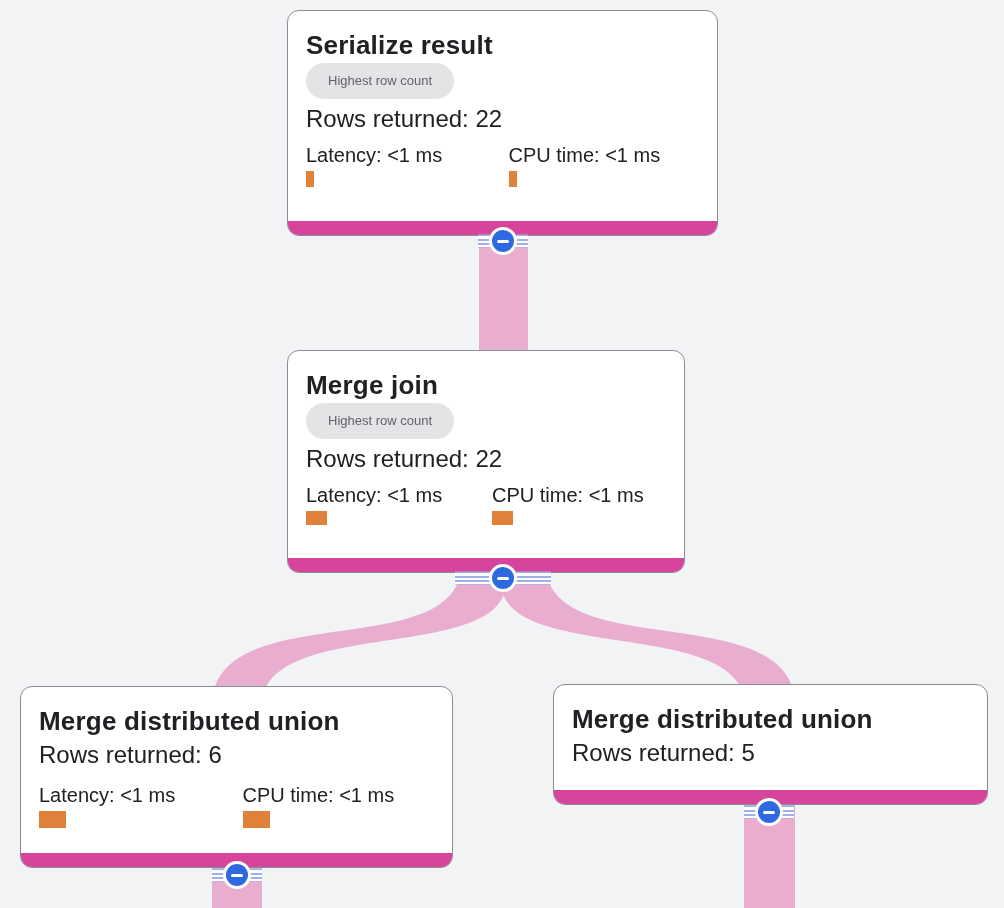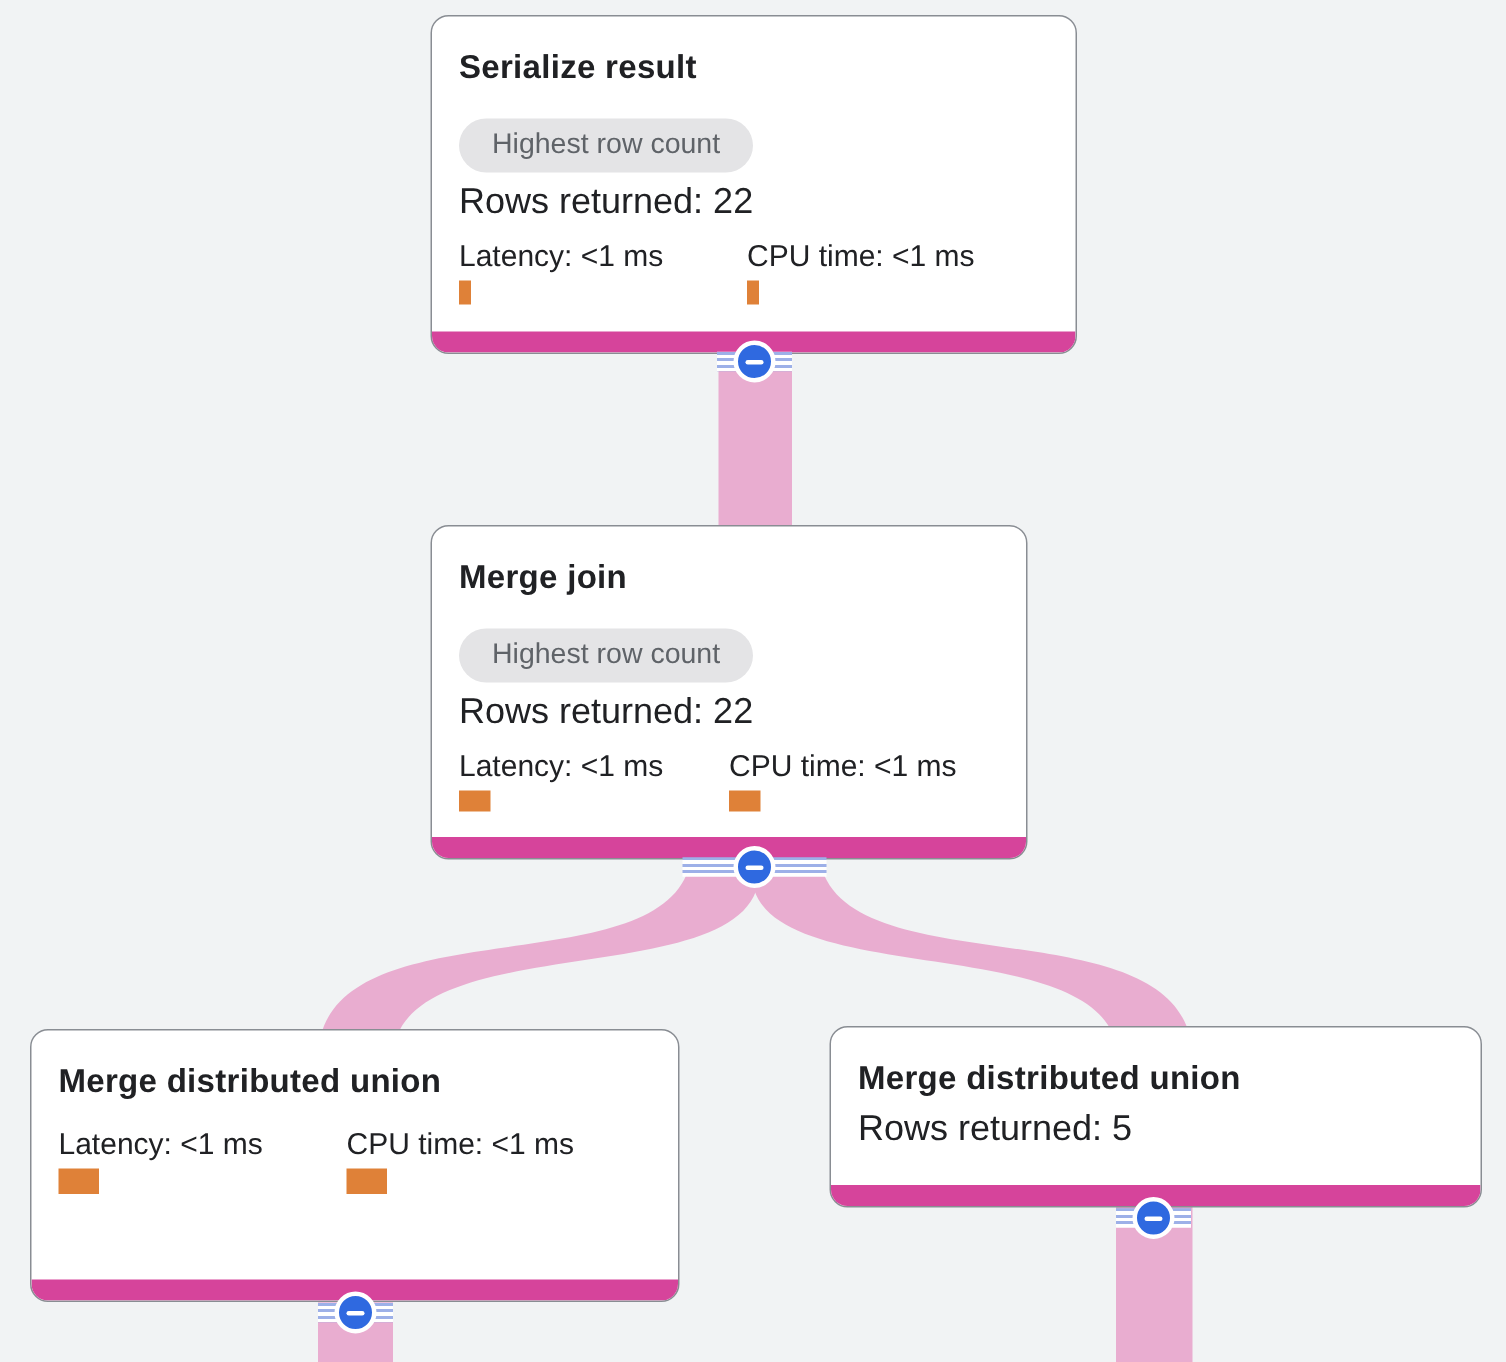--- a/index.html
+++ b/index.html
@@ -26,32 +26,32 @@
   .card{
     position:absolute;z-index:2;box-sizing:border-box;
     background:#ffffff;border:1px solid var(--card-border);
     border-radius:12px;padding:18px 18px 0 18px;overflow:hidden;
   }
   .accent{
     position:absolute;left:0;right:0;bottom:0;height:14px;
     background:var(--node-accent-pink);
   }
   .title{
-    margin:2px 0 0 0;font-size:22px;font-weight:600;line-height:28px;
+    margin:2px 0 0 0;font-size:26px;font-weight:600;line-height:28px;
     color:var(--text-dark);letter-spacing:0.2px;
   }
   .badge{
-    display:inline-block;margin-top:20px;height:36px;line-height:36px;
+    display:inline-block;margin-top:4px;height:36px;line-height:36px;
     padding:0 22px;border-radius:18px;background:var(--badge-bg);
-    font-size:19px;color:var(--badge-text);
+    font-size:13px;color:var(--badge-text);
   }
   .rows{
     margin-top:8px;font-size:24px;line-height:24px;color:var(--text-dark);
   }
-  .metrics{display:flex;margin-top:12px;}
+  .metrics{display:flex;margin-top:12px;gap:12px;}
   .metric{width:192px;}
   .mlabel{font-size:20px;line-height:24px;color:var(--text-dark);}
   .bar{
     display:block;margin-top:4px;background:var(--metric-bar-orange);
   }
 
   .collapse{
     position:absolute;z-index:3;height:28px;
     display:flex;align-items:center;justify-content:center;cursor:pointer;
   }
@@ -119,20 +119,21 @@
       <div class="metric">
         <div class="mlabel">CPU time: &lt;1 ms</div>
         <span class="bar" style="null;width:21px;height:14px"></span>
       </div>
     </div>
     <div class="accent"></div>
   </section>
 
   <section class="card" style="left:20px;top:686px;width:433px;height:182px">
     <h2 class="title">Merge distributed union</h2>
+    <div class="rows">Rows returned: 6</div>
     <div class="metrics" style="margin-top:16px">
       <div class="metric">
         <div class="mlabel">Latency: &lt;1 ms</div>
         <span class="bar" style="null;width:27px;height:17px"></span>
       </div>
       <div class="metric">
         <div class="mlabel">CPU time: &lt;1 ms</div>
         <span class="bar" style="null;width:27px;height:17px"></span>
       </div>
     </div>

